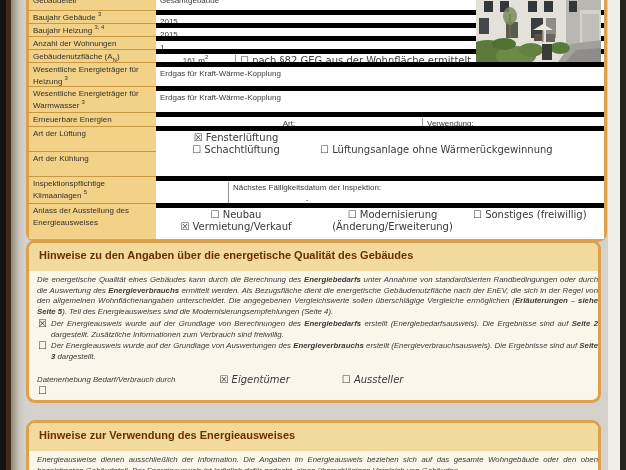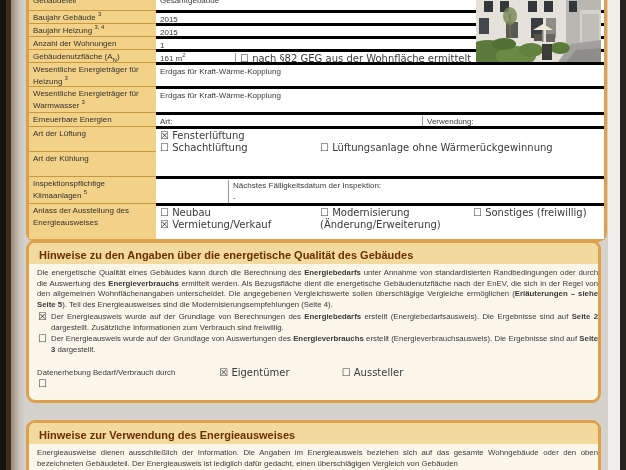--- a/index.html
+++ b/index.html
@@ -22,21 +22,21 @@
 
   
   .dtable{
     position:absolute;left:26px;top:-6px;width:575px;
     background:#fff;
     border-left:3px solid #dfa04b;border-right:3px solid #dfa04b;border-bottom:3px solid #dfa04b;
     border-radius:0 0 9px 9px;
   }
   .trow{display:flex;align-items:stretch;}
   .trow + .trow .tlabel{border-top:1px solid #c89740;}
-  .trow + .trow .tval{border-top:3px solid #000000;}
+  .trow + .trow .tval{border-top:5px solid #000000;text-align:center;}
   .tlabel{
     width:119px;flex:none;background:#f2d289;
     padding:1px 4px 0 4px;font-size:8px;line-height:11.5px;color:#33302a;
   }
   .tval{
     flex:1;background:#fff;display:flex;align-items:flex-start;
     padding:1px 0 0 0;font-size:8px;line-height:11.5px;min-width:0;
   }
   .tval .cell{padding:0 4px;}
   sup{font-size:6px;line-height:0;vertical-align:super;}
@@ -58,23 +58,23 @@
   
   .hintbox{
     position:absolute;left:26px;width:569px;
     border:3px solid #dfa04b;border-radius:9px;
     background:#fbf6ea;overflow:hidden;
   }
   .box1{top:240px;height:157px;}
   .box2{top:420px;height:70px;}
   .hint-title{
     background:#f2d99e;color:#6b2e00;font-weight:bold;font-size:11px;
-    padding:6px 10px 3px 10px;
-  }
-  .hint-body{padding:4px 0 0 8px;}
+    padding:6px 10px 10px 10px;
+  }
+  .hint-body{padding:4px 0 0 8px;font-style:italic;}
   .hint-para{
     font-size:7.8px;line-height:10.7px;text-align:justify;color:#3a3a3a;margin:0 0 1px 0;
   }
   .cbitem{position:relative;padding-left:14px;margin-top:1px;}
   .cbitem .cbg{position:absolute;left:1px;top:0;}
   .datenline{font-size:7.8px;line-height:10.7px;margin-top:12px;display:flex;}
   .datenline .g1{margin-left:44px;}
   .datenline .g2{margin-left:52px;}
   b{font-weight:bold;}
 </style>

